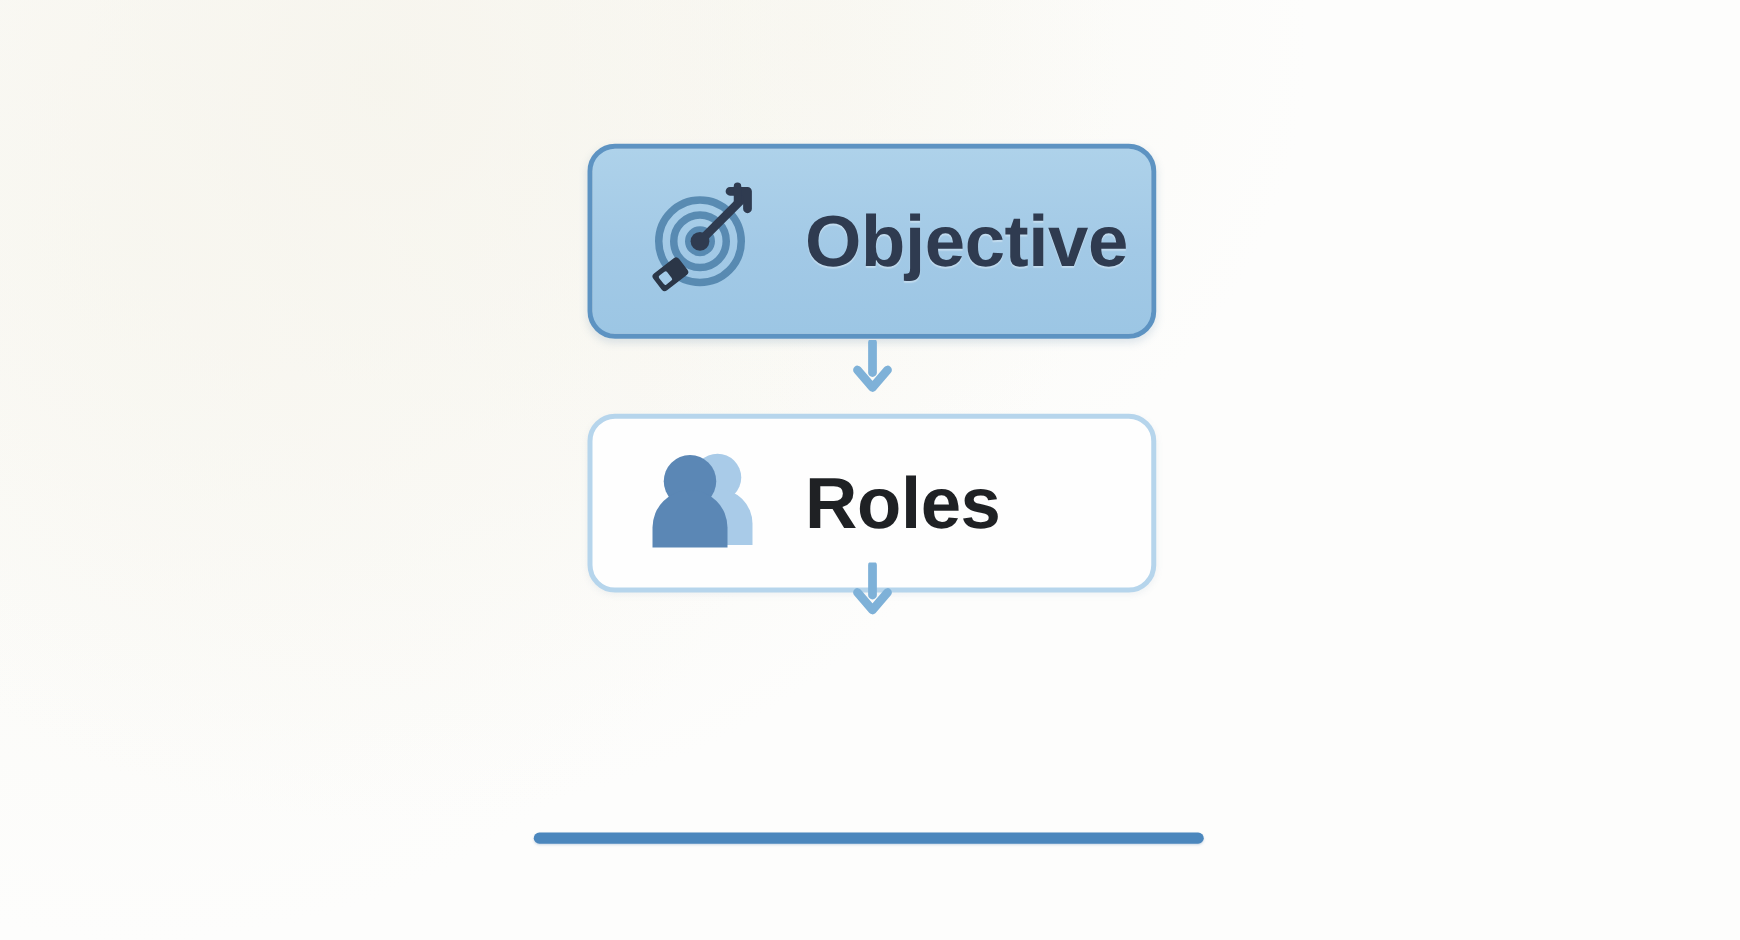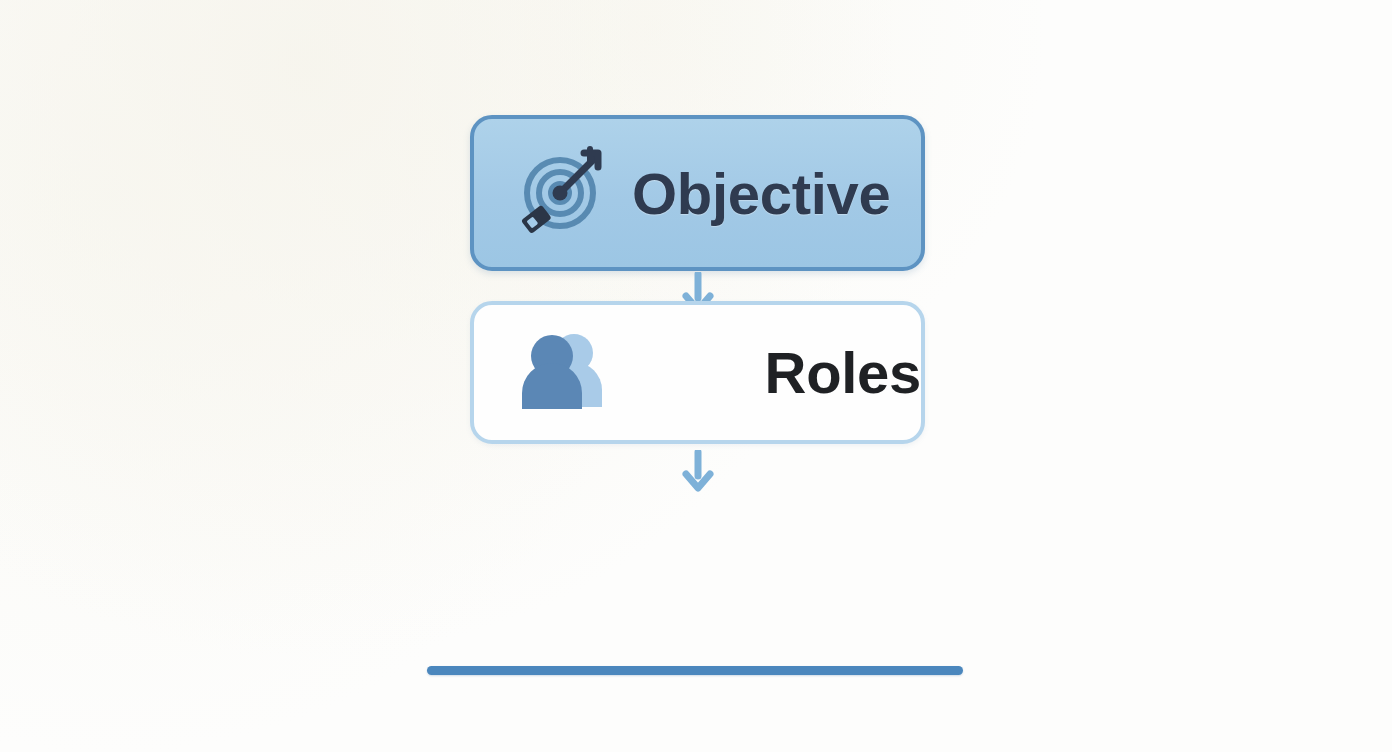--- a/index.html
+++ b/index.html
@@ -53,31 +53,31 @@
     box-shadow: 0 3px 7px rgba(80,120,160,0.18);
   }
 
   .node-plain {
     height: 143px;
     background: #fefefe;
     border: 4px solid #b6d5ec;
     box-shadow: 0 2px 5px rgba(120,150,180,0.10);
   }
 
-  .node-roles  { top: 301px; justify-content: space-between; }
+  .node-roles  { top: 331px; }
   .node-action { top: 490px; }
 
   .node-icon {
     flex: 0 0 auto;
     margin-left: 40px;
     display: block;
   }
 
   .node-label {
-    margin-left: 22px;
+    margin-left: 34px;
     font-weight: bold;
     letter-spacing: -0.3px;
     white-space: nowrap;
   }
 
   .label-objective {
     color: #2f3b50;
     font-size: 58px;
     text-shadow: 0 1px 1px rgba(255,255,255,0.35);
   }

